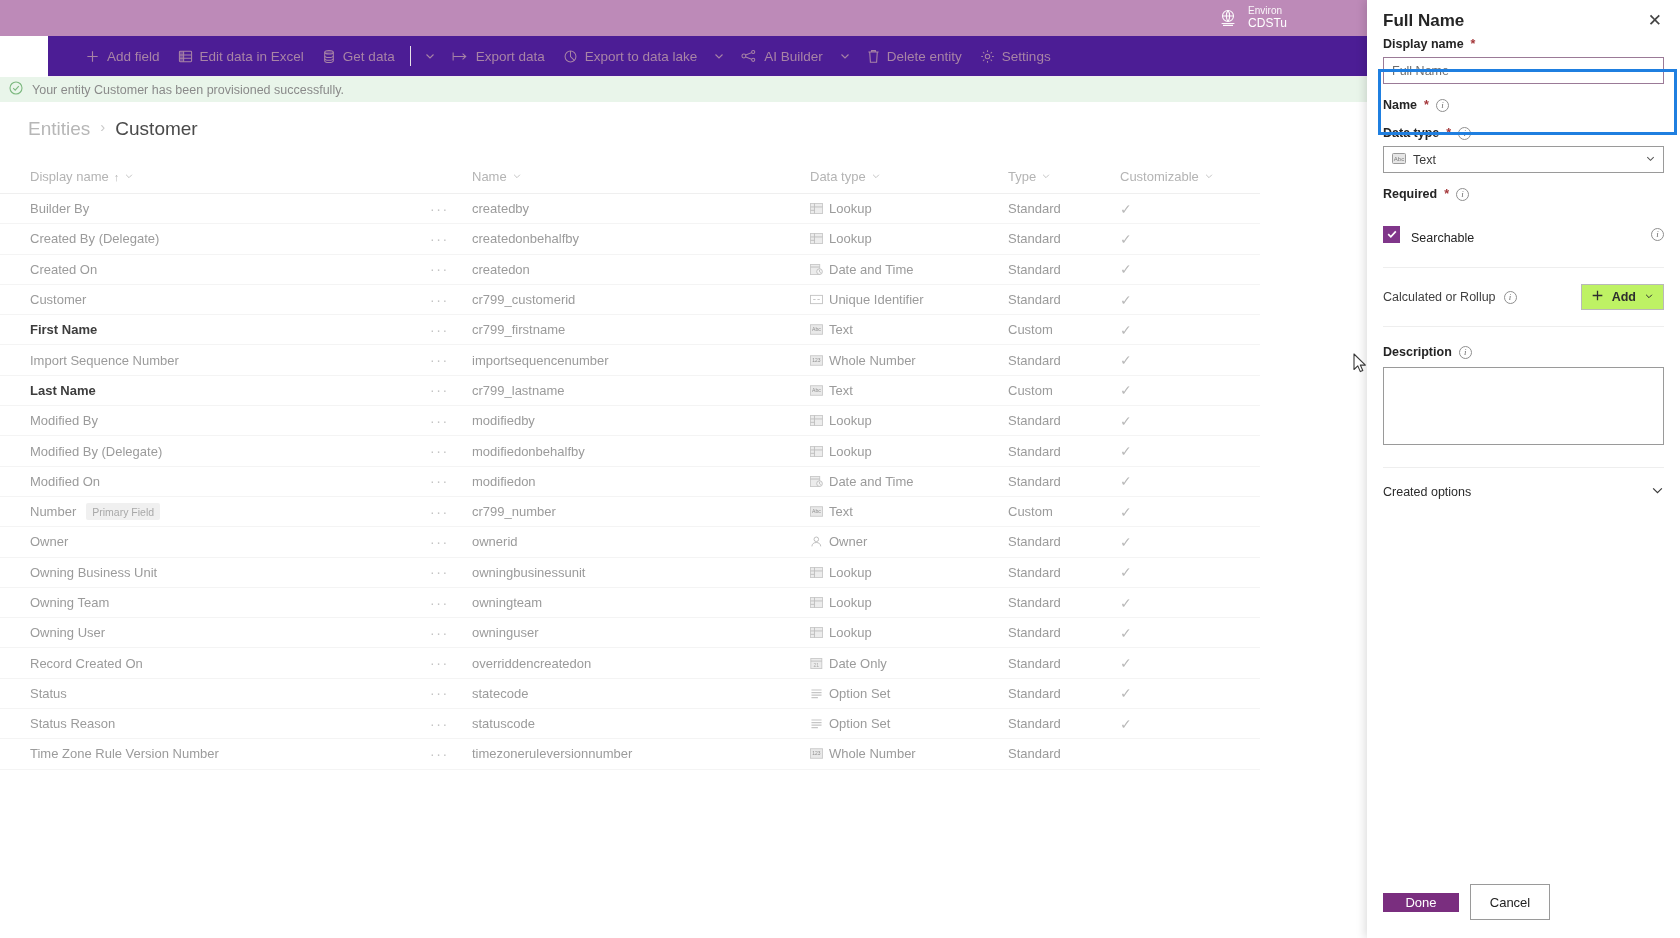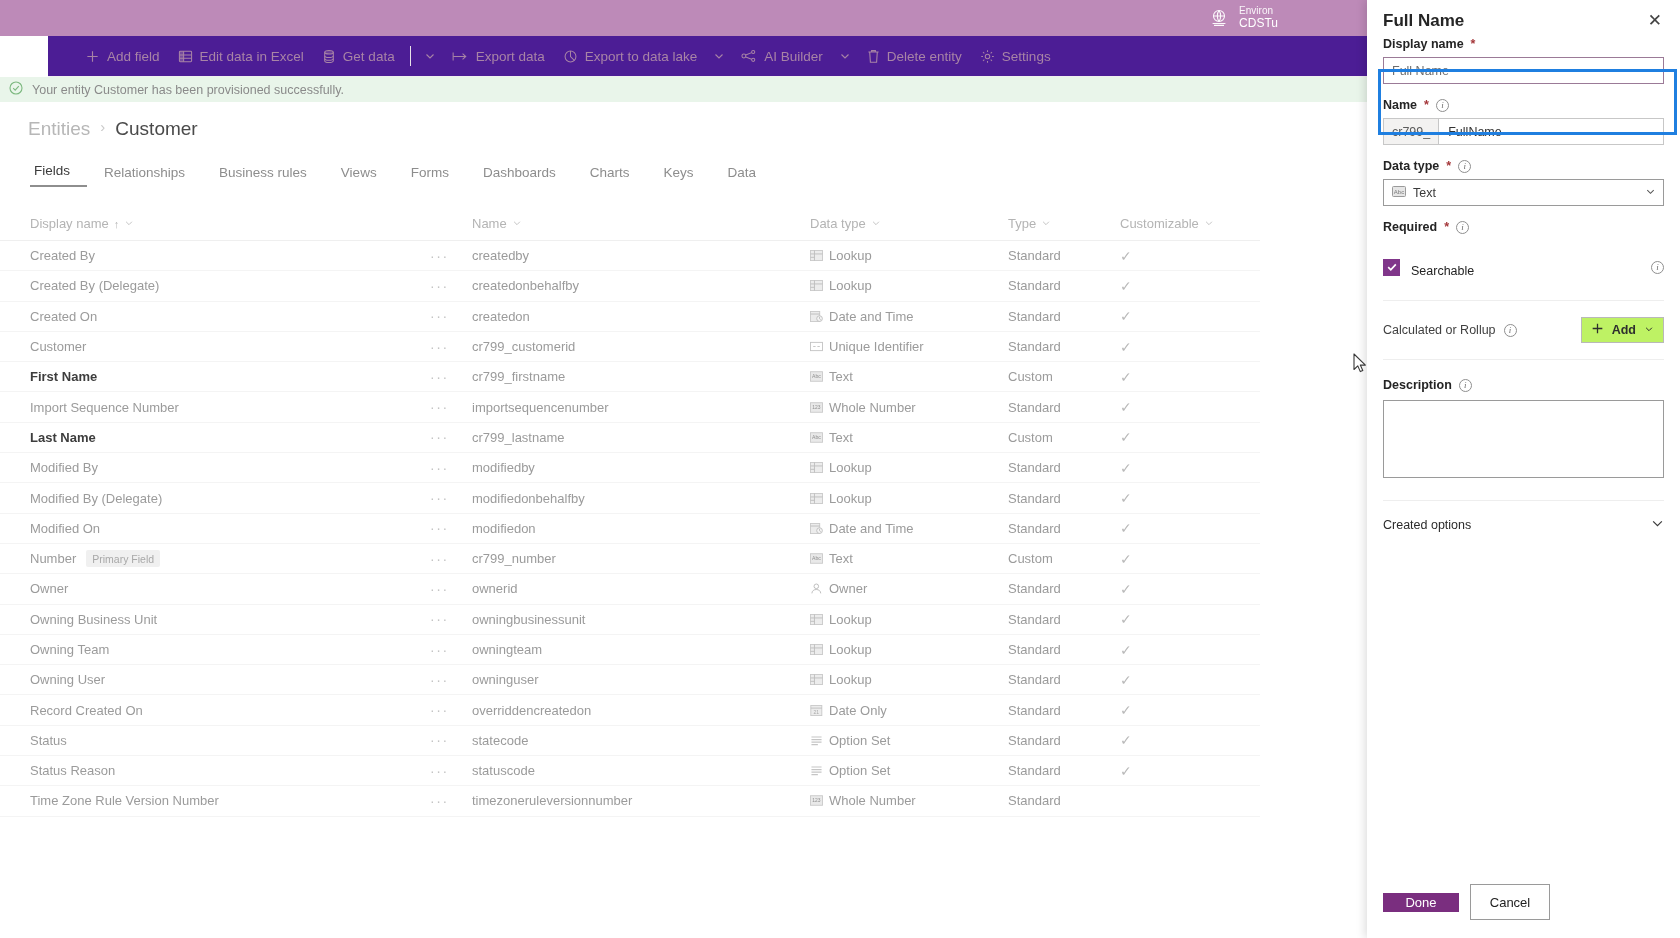--- a/index.html
+++ b/index.html
@@ -12,21 +12,21 @@
     -webkit-font-smoothing: antialiased;
   }
   #app { position: relative; width: 1680px; height: 938px; }
 
   
   .topbar {
     position: absolute; top: 0; left: 0;
     width: 1680px; height: 36px;
     background: #bd8ab8;
     display: flex; align-items: center; justify-content: flex-end;
-    padding-right: 12px;
+    padding-right: 3px;
   }
   .env-block {
     display: flex; align-items: center; gap: 10px;
     margin-right: 390px;
   }
   .globe-icon { width: 20px; height: 20px; opacity: .95; }
   .env-text { line-height: 1.05; color: #ffffff; }
   .env-label { font-size: 10px; opacity: .92; display: block; }
   .env-name  { font-size: 12px; display: block; }
 
@@ -401,31 +401,20 @@
   </div>
 
   <div class="content">
 
     <div class="breadcrumb">
       <span class="bc-root">Entities</span>
       <span class="bc-sep">›</span>
       <span class="bc-cur">Customer</span>
     </div>
 
-    <div class="tabs">
-      <div class="tab active">Fields</div>
-      <div class="tab">Relationships</div>
-      <div class="tab">Business rules</div>
-      <div class="tab">Views</div>
-      <div class="tab">Forms</div>
-      <div class="tab">Dashboards</div>
-      <div class="tab">Charts</div>
-      <div class="tab">Keys</div>
-      <div class="tab">Data</div>
-    </div>
 
     <div class="grid">
       <div class="grid-head">
         <div class="hc col-display">
           <span>Display name</span>
           <span class="sortarrow">↑</span>
           <span class="chev">
             <svg width="10" height="10" viewBox="0 0 12 12" fill="none" stroke="#b4b4b4" stroke-width="1.1">
                 <path d="M2.5 4.5L6 8l3.5-3.5"></path>
               </svg>
@@ -460,21 +449,21 @@
           <span class="chev">
             <svg width="10" height="10" viewBox="0 0 12 12" fill="none" stroke="#b4b4b4" stroke-width="1.1">
                 <path d="M2.5 4.5L6 8l3.5-3.5"></path>
               </svg>
           </span>
         </div>
       </div>
       <div id="grid-rows">
           <div class="row">
             <div class="cell cell-display col-display">
-              <span class="disp-name">Created By</span>
+              <span class="disp-name">Builder By</span>
               <span class="ellip">···</span>
             </div>
             <div class="cell col-name">createdby</div>
             <div class="cell col-dtype">
               <span class="dt-icon">
                 <svg width="13" height="11" viewBox="0 0 14 12" fill="none">
                   <rect x="0.5" y="0.5" width="13" height="11" fill="#ececec" stroke="#c9c9c9"></rect>
                   <path d="M4.8 .5v11M.5 4.3h13M.5 8h4.3" stroke="#bdbdbd"></path>
                 </svg>
               </span>
@@ -870,24 +859,20 @@
         </div>
         <input class="tinput" type="text" value="Full Name" style="">
       </div>
 
       
       <div class="fld mt14">
         <div class="flabel">
           <span>Name</span>
           <span class="req-star">*</span>
           <span class="info-i">i</span>
-        </div>
-        <div class="prefix-row">
-          <span class="prefix">cr799_</span>
-          <input class="prefix-input" type="text" value="FullName" style="">
         </div>
       </div>
 
       
       <div class="fld mt14">
         <div class="flabel">
           <span>Data type</span>
           <span class="req-star">*</span>
           <span class="info-i">i</span>
         </div>

